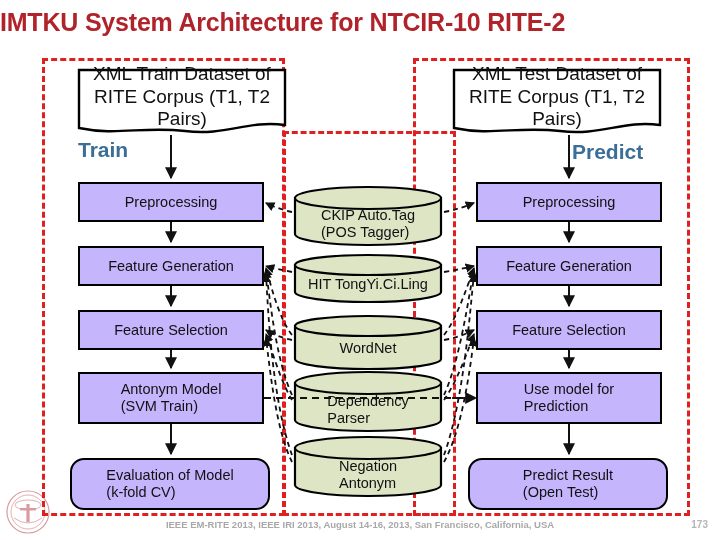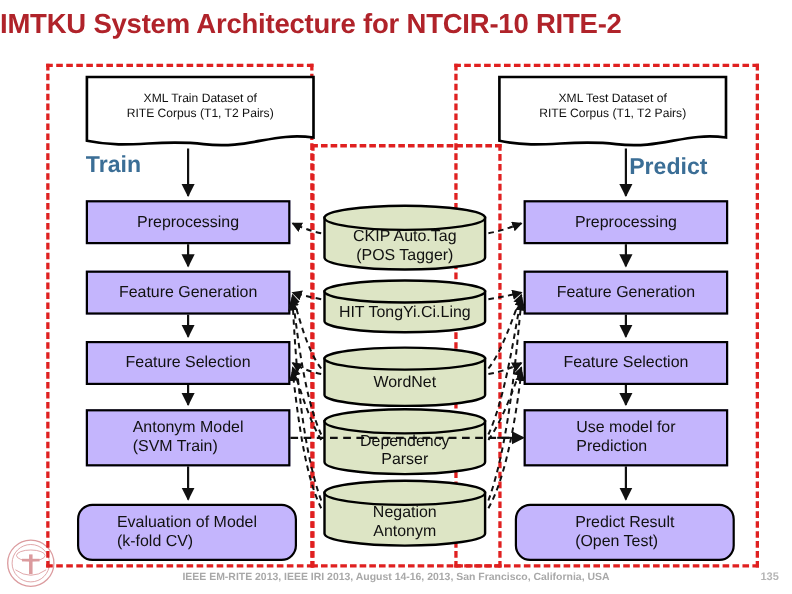--- a/index.html
+++ b/index.html
@@ -51,31 +51,31 @@
     font-family:"Liberation Sans", sans-serif;
   }
   .node.rounded{border-radius:14px;}
 
   
   .doc-wrap{position:absolute;}
   .doc-wrap svg{position:absolute;left:0;top:0;}
   .doc-text{
     position:absolute;left:0;top:0;right:0;
     display:flex;align-items:center;justify-content:center;
-    text-align:center;font-size:11px;line-height:1.2;color:#111;
+    text-align:center;font-size:19px;line-height:1.2;color:#111;
     font-family:"Liberation Sans", sans-serif;
   }
 
   
   .cyl{position:absolute;}
   .cyl svg{position:absolute;left:0;top:0;}
   .cyl .cyl-text{
     position:absolute;left:0;right:0;
     display:flex;align-items:center;justify-content:center;
-    text-align:center;font-size:14.5px;line-height:1.16;color:#111;
+    font-size:14.5px;line-height:1.16;color:#111;
     font-family:"Liberation Sans", sans-serif;
   }
 
   
   .arrows{position:absolute;left:0;top:0;width:720px;height:540px;pointer-events:none;}
 
   
   .footer{
     position:absolute;left:0;top:519px;width:720px;
     text-align:center;
@@ -300,15 +300,15 @@
   <svg class="logo" viewBox="0 0 48 48">
     <circle cx="24" cy="24" r="21" fill="none" stroke="#B0232A" stroke-width="1.2"></circle>
     <circle cx="24" cy="24" r="17" fill="none" stroke="#B0232A" stroke-width="0.8"></circle>
     <ellipse cx="24" cy="17" rx="13" ry="5" fill="none" stroke="#B0232A" stroke-width="0.8"></ellipse>
     <rect x="22.4" y="16" width="3.2" height="18" fill="#B0232A"></rect>
     <rect x="16" y="20" width="16" height="2.4" fill="#B0232A"></rect>
     <path d="M10,30 Q24,40 38,30" fill="none" stroke="#B0232A" stroke-width="0.8"></path>
   </svg>
 
   <div class="footer">IEEE EM-RITE 2013, IEEE IRI 2013, August 14-16, 2013, San Francisco, California, USA</div>
-  <div class="pageno">135</div>
+  <div class="pageno">173</div>
 
 </div>
 
 </body></html>

